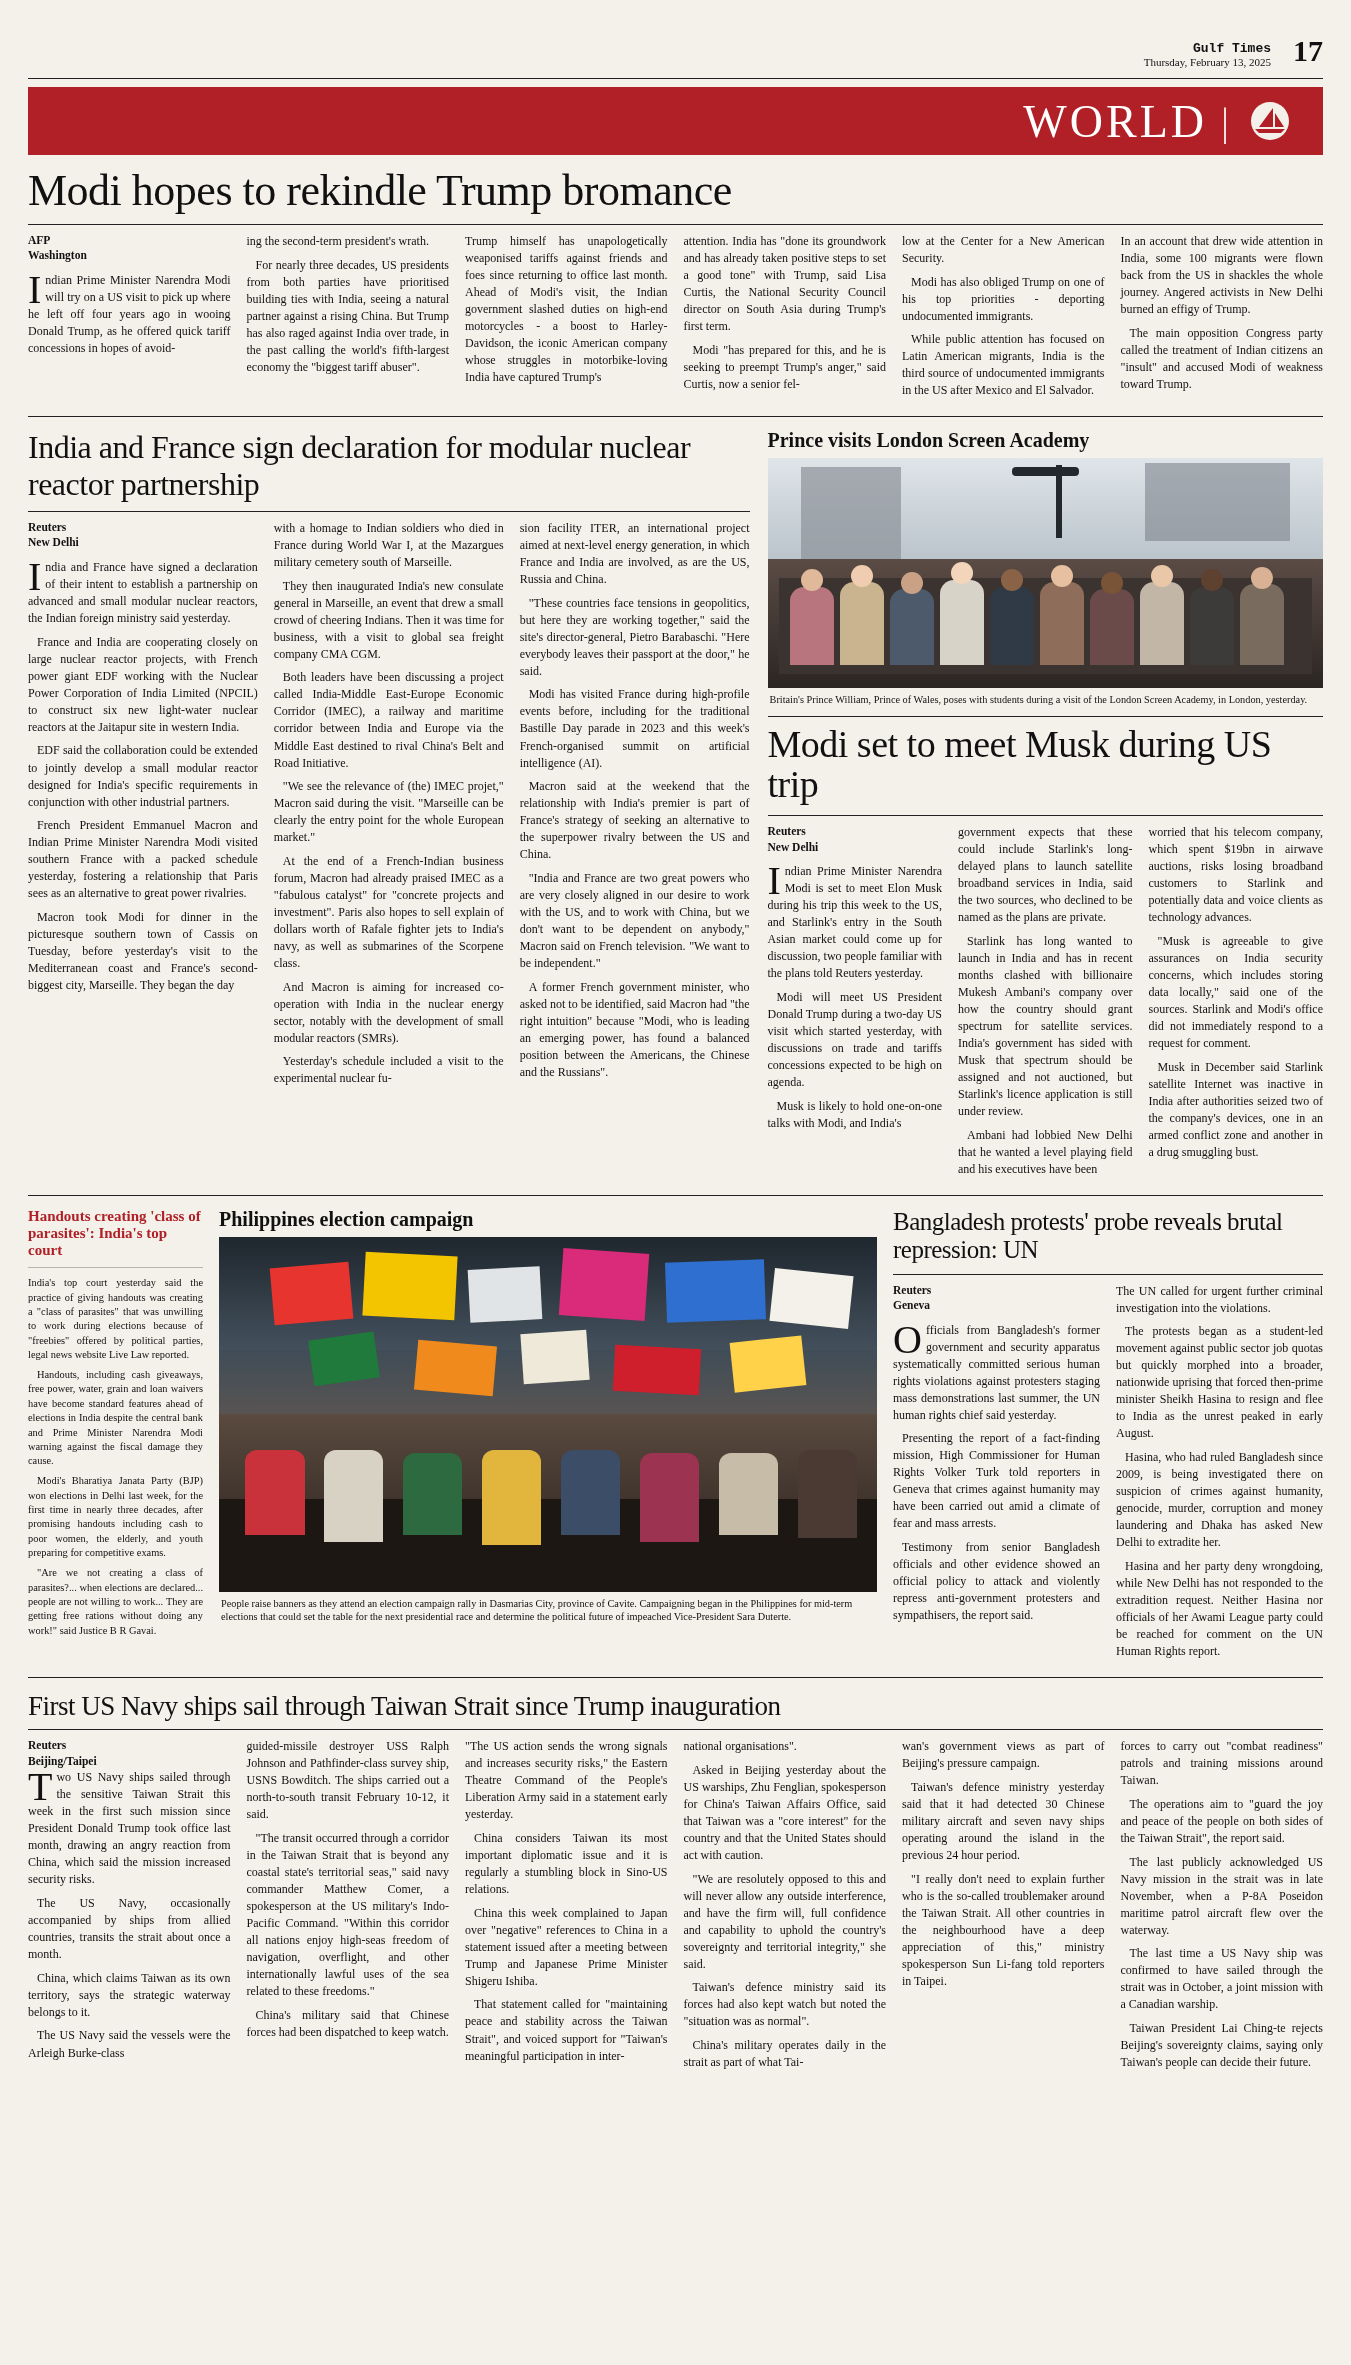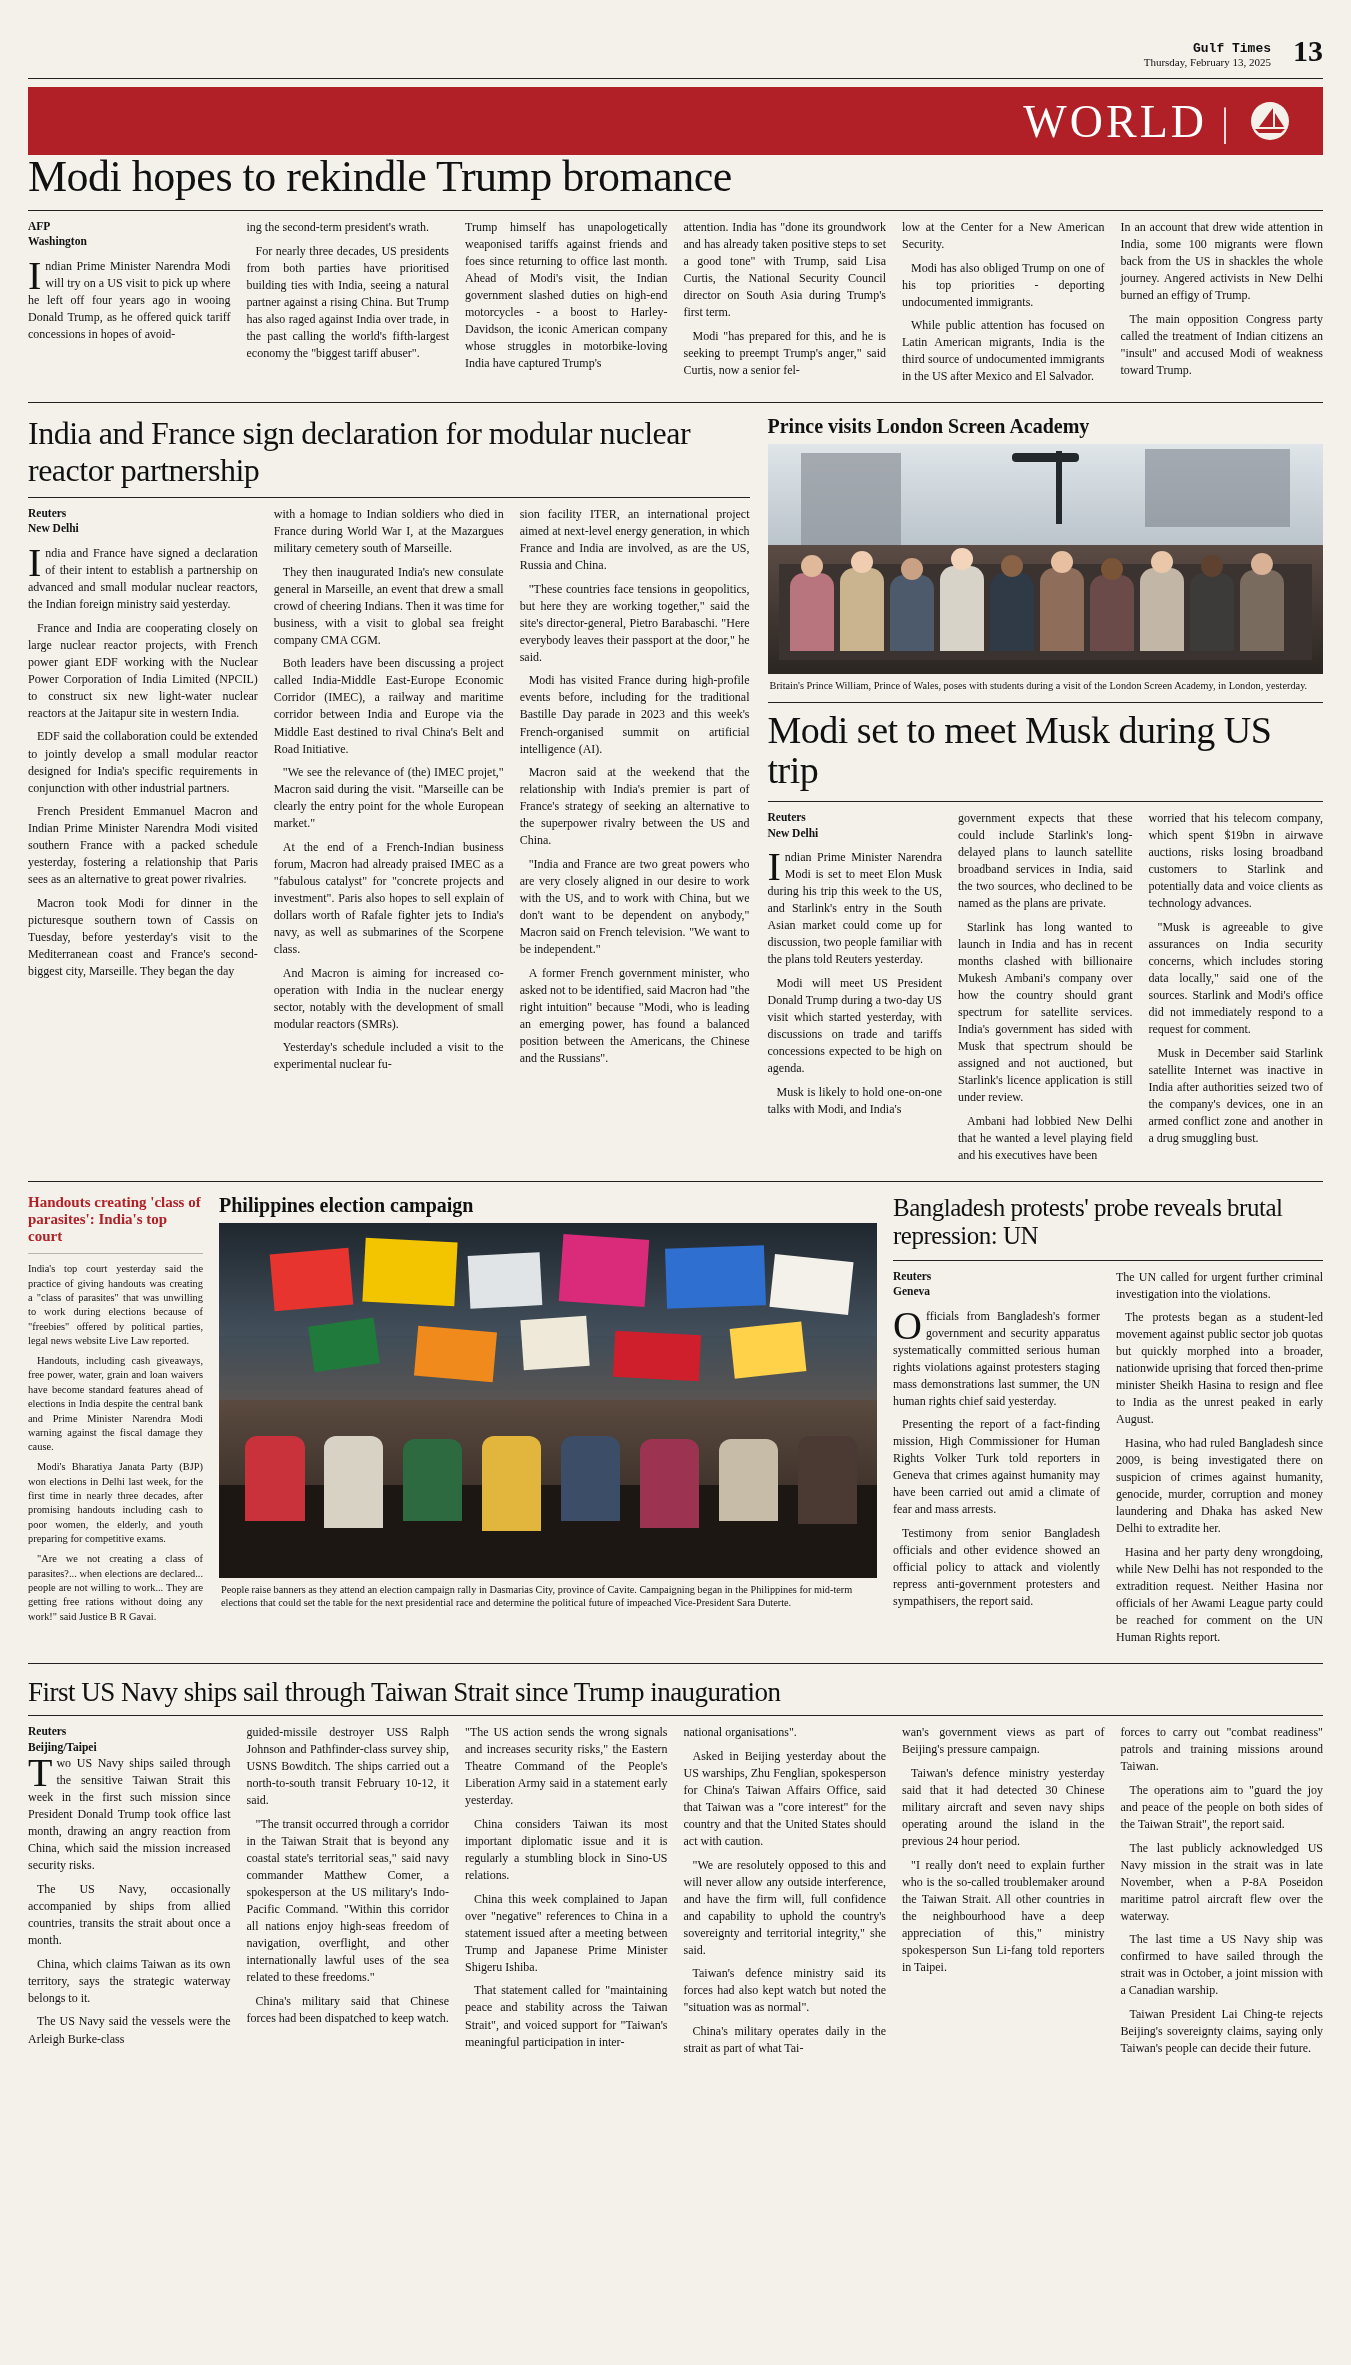--- a/index.html
+++ b/index.html
@@ -48,21 +48,21 @@
 
   .dropcap::first-letter {
     float:left; font-size:40px; line-height:32px; padding:2px 4px 0 0; font-weight:400;
     font-family:"Liberation Serif", serif;
   }
 
   .cols { display:flex; gap:16px; }
   .cols > div { flex:1; }
 
   
-  .story1 { margin-top:0; }
+  .story1 { margin-top:14px; }
   .story1 h1 { font-size:44px; line-height:1.02; margin-bottom:10px; }
 
   .mid { display:flex; gap:18px; margin-top:12px; }
   .mid-left { width:56.5%; }
   .mid-right { width:43.5%; }
 
   .photo-box { border:0; }
   .photo-title { font-size:20px; font-weight:bold; margin-bottom:6px; font-family:"Liberation Serif",serif;}
   .photo { width:100%; background:#2d3740; position:relative; overflow:hidden; }
   .caption { font-size:10.3px; line-height:1.3; padding:5px 2px 0 2px; }
@@ -87,21 +87,21 @@
 <body>
 
 <div class="page">
 
   <div class="masthead">
     <div class="mh-row">
       <div class="mh-inner">
         <div class="mh-title">Gulf Times</div>
         <div class="mh-date">Thursday, February 13, 2025</div>
       </div>
-      <div class="mh-page">13</div>
+      <div class="mh-page">17</div>
     </div>
   </div>
   <hr class="rule">
 
   <div class="section-bar">
     <span class="sec-name">WORLD</span>
     <span class="sec-div">|</span>
     <span class="boat">
       <svg viewBox="0 0 54 40" width="54" height="40">
         <circle cx="27" cy="20" r="19" fill="#f4f1eb"></circle>

